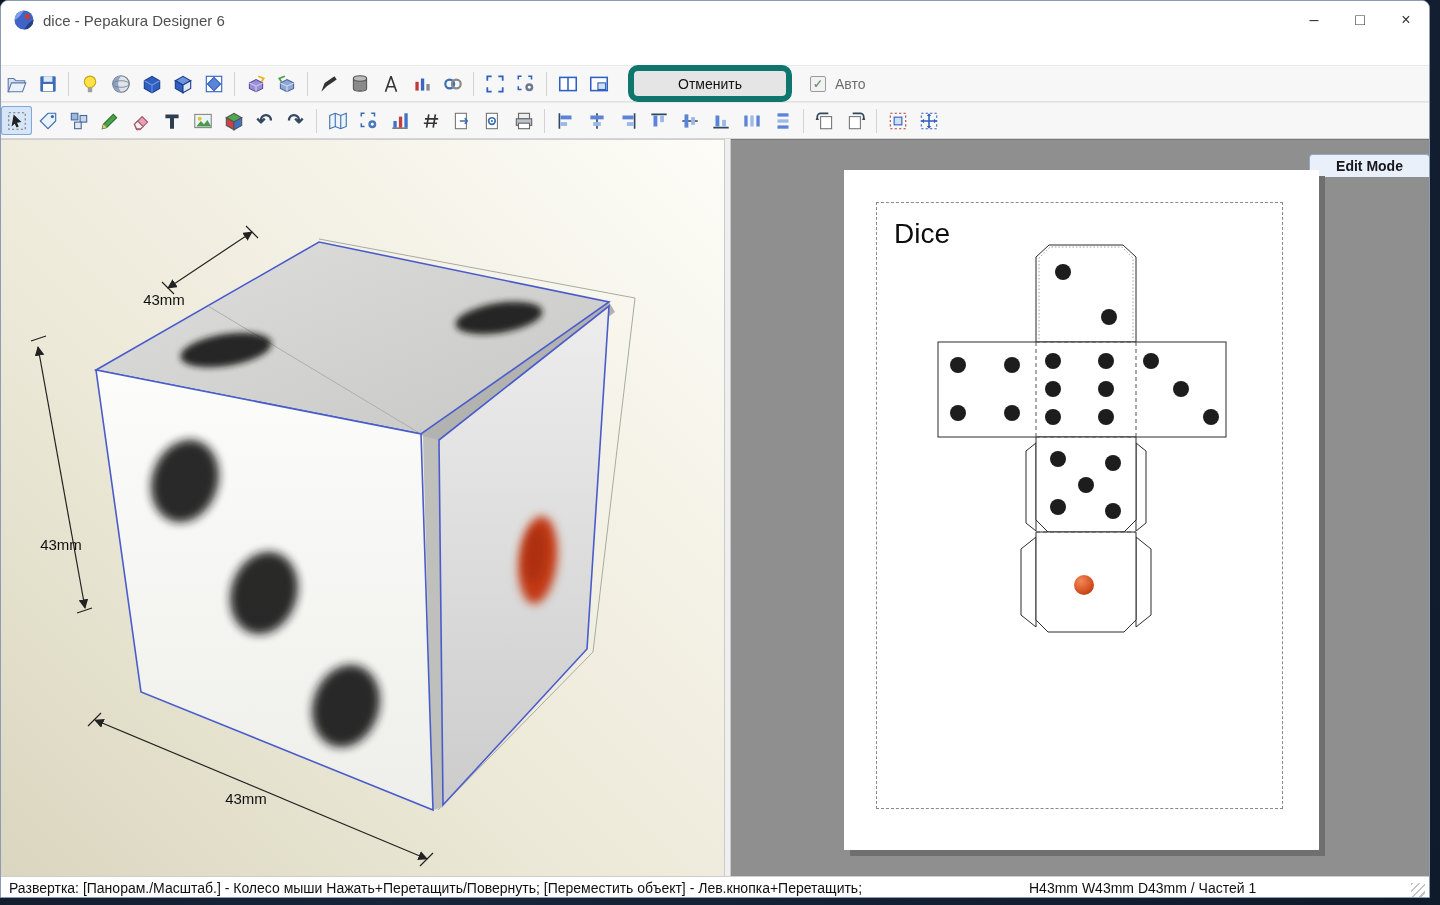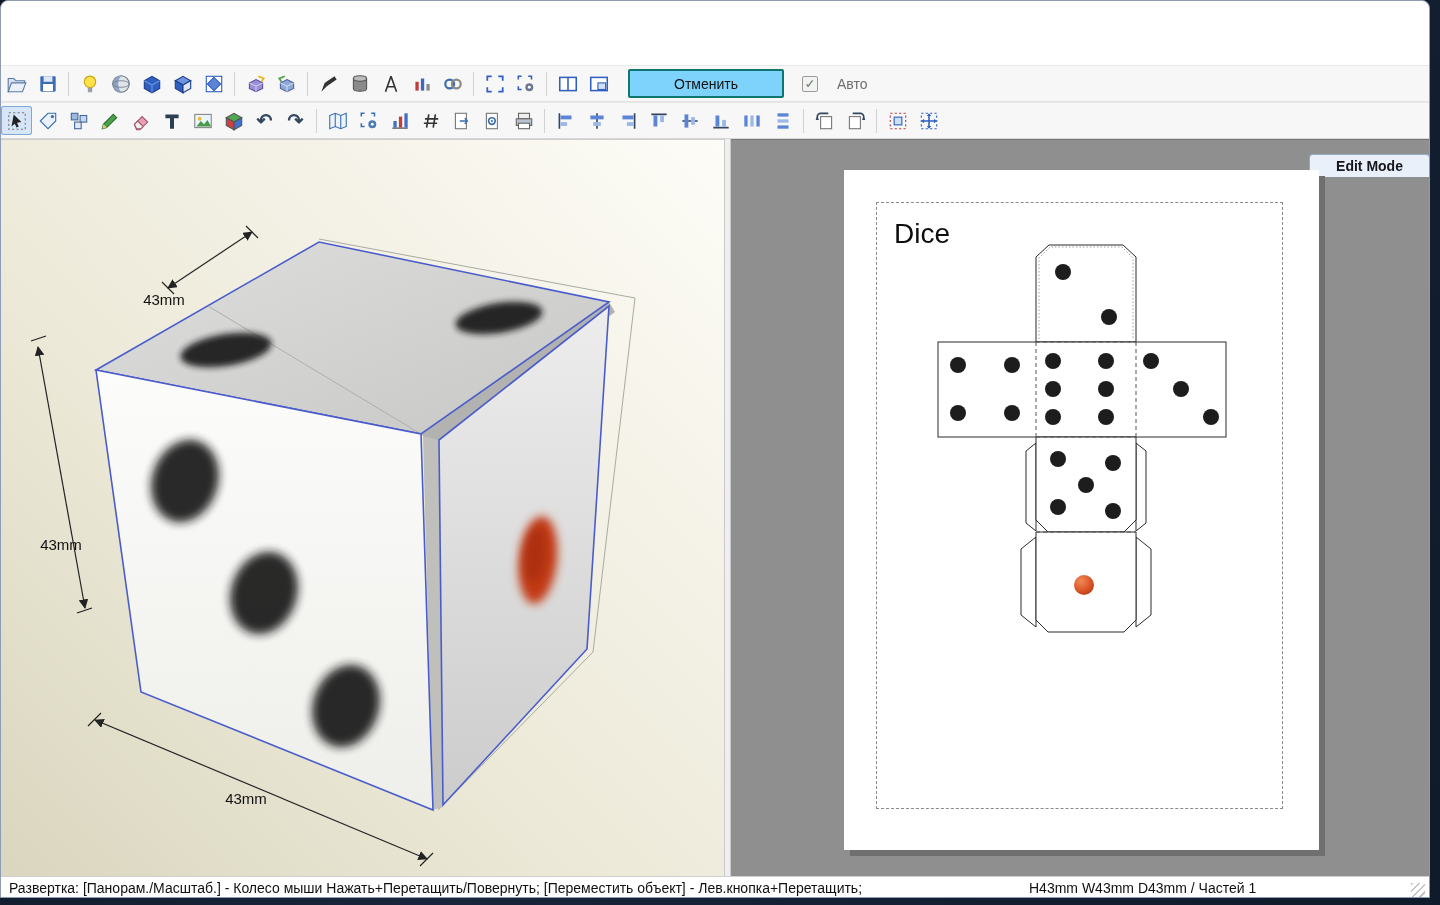--- a/index.html
+++ b/index.html
@@ -23,24 +23,24 @@
   .menubar{position:absolute;left:0;top:38px;width:100%;height:26px;background:#fff;display:flex;align-items:center;padding-left:6px;box-sizing:border-box;}
   .menu-item{padding:0 11px;font-size:14px;color:#1c1c1c;line-height:26px;}
   
   .toolbar{position:absolute;left:0;width:100%;height:37px;background:#f7f7f7;display:flex;align-items:center;box-sizing:border-box;border-top:1px solid #e9e9e9;}
   .tb1{top:64px;border-bottom:1px solid #e2e2e2;}
   .tb2{top:101px;border-bottom:1px solid #d6d6d6;}
   .tbtn{width:31px;height:29px;display:inline-flex;align-items:center;justify-content:center;border-radius:3px;flex:0 0 auto;}
   .tbtn.pressed{background:#d6e6f8;box-shadow:inset 0 0 0 1px #7fa8d8;}
   .tsep{width:1px;height:24px;background:#d2d2d2;margin:0 5px;flex:0 0 auto;}
   .glyph{font-size:19px;line-height:1;color:#33475e;font-weight:bold;}
-  .cancel-btn{margin-left:14px;width:152px;height:25px;background:#7dd3fc;border:2px solid #0f766e;border-radius:2px;font-size:14px;color:#111;display:flex;align-items:center;justify-content:center;}
+  .cancel-btn{margin-left:14px;width:152px;height:25px;background:#e5e5e5;border:6px solid #0f766e;border-radius:10px;font-size:14px;color:#111;display:flex;align-items:center;justify-content:center;}
   .auto-wrap{display:flex;align-items:center;margin-left:18px;}
   .checkbox{width:14px;height:14px;border:1px solid #9a9a9a;background:#f2f2f2;border-radius:2px;display:flex;align-items:center;justify-content:center;font-size:12px;color:#7b937b;font-weight:bold;}
-  .auto-label{font-size:14px;color:#6e6e6e;margin-left:19px;}
+  .auto-label{font-size:14px;color:#6e6e6e;margin-left:9px;}
   
   .main{position:absolute;left:0;top:138px;width:100%;height:737px;}
   .pane3d{position:absolute;left:0;top:0;width:723px;height:853px;
     background:linear-gradient(225deg,#fdfcf7 0%,#ece9d8 55%,#d6d2ba 100%);border-top:1px solid #cfcfcf;box-sizing:border-box;}
   .splitter{position:absolute;left:723px;top:0;width:7px;height:737px;background:#efefef;border-left:1px solid #c9c9c9;border-right:1px solid #c9c9c9;box-sizing:border-box;}
   .pane2d{position:absolute;left:730px;top:0;width:700px;height:737px;background:#8f8f8f;border-top:1px solid #777;box-sizing:border-box;}
   .editmode-tab{position:absolute;right:1px;top:14px;width:121px;height:23px;background:#eaf0fa;border:1px solid #97a9c8;border-bottom:none;border-radius:4px 4px 0 0;display:flex;align-items:center;justify-content:center;font-size:14px;color:#15171c;box-sizing:border-box;font-weight:bold;}
   .page{position:absolute;left:113px;top:30px;width:475px;height:680px;background:#ffffff;box-shadow:6px 6px 0 #6f6f6f;}
   .page-margin{position:absolute;left:32px;top:32px;width:407px;height:607px;border:1px dashed #8a8a8a;box-sizing:border-box;}
   .model-label{position:absolute;left:50px;top:48px;font-family:Liberation Sans, sans-serif;font-size:28px;color:#0d0d0d;}
@@ -51,20 +51,34 @@
   .status-model{position:absolute;left:1028px;top:3px;white-space:nowrap;}
   .grip{position:absolute;right:4px;top:6px;width:14px;height:14px;
     background:repeating-linear-gradient(135deg,#c4c4c4 0 2px,transparent 2px 5px);}
   svg{display:block;}
 </style>
 </head>
 <body>
 
 <div class="window">
 
+  <div class="titlebar">
+    <svg class="appicon" viewBox="0 0 22 22">
+      <circle cx="11" cy="11" r="9.5" fill="#3f63c6"></circle>
+      <path d="M11 1.5A9.5 9.5 0 001.5 11c5-2 7-6.5 9.5-9.5z" fill="#7ea0e6"></path>
+      <path d="M11 20.5A9.5 9.5 0 0020.5 11c-5 2-7 6.5-9.5 9.5z" fill="#27407e"></path>
+      <circle cx="14.5" cy="7.5" r="2.6" fill="#d23a2a"></circle>
+    </svg>
+    <span class="title">dice - Pepakura Designer 6</span>
+    <div class="wincontrols">
+      <span class="wc">–</span>
+      <span class="wc">□</span>
+      <span class="wc">×</span>
+    </div>
+  </div>
 
 
   <div class="toolbar tb1">
     <span class="tbtn">
         <svg width="22" height="22" viewBox="0 0 20 20">
           <path d="M2 5h5l2 2h8v3H6l-3 7H2z" fill="#d7e2f0" stroke="#5b7ba6"></path>
           <path d="M5 9h13l-3 8H2z" fill="#eaf1fa" stroke="#5b7ba6"></path>
         </svg>
       </span>
     <span class="tbtn">

